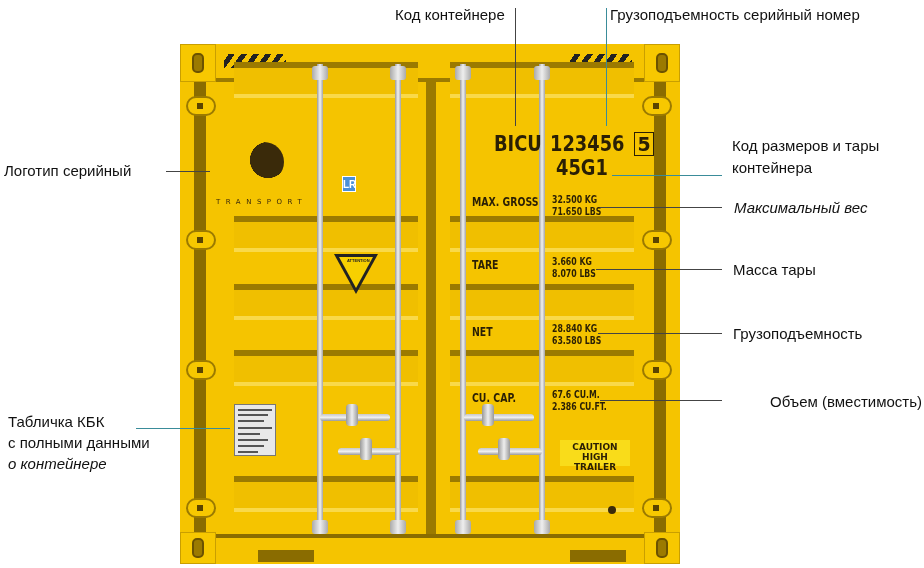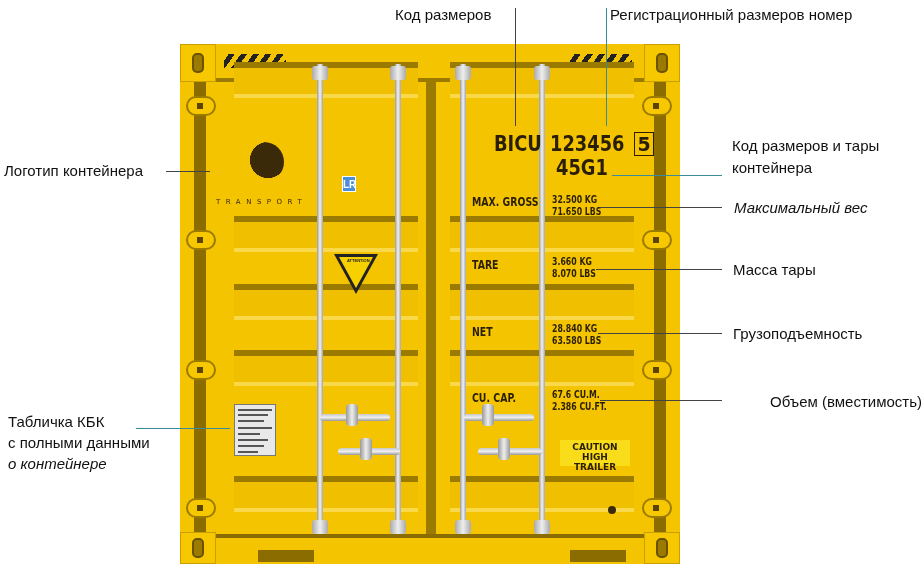--- a/index.html
+++ b/index.html
@@ -167,27 +167,27 @@
   <div class="marking value-sm" style="left:372px;top:345px;">67.6 CU.M.</div>
   <div class="marking value-sm" style="left:372px;top:357px;">2.386 CU.FT.</div>
 
   <div class="caution" style="left:380px;top:396px;width:70px;height:26px;">
     <div>CAUTION</div>
     <div>HIGH TRAILER</div>
   </div>
   <div class="mini-logo" style="left:428px;top:462px;"></div>
 </div>
 
-<div class="anno" style="left:395px;top:5px;">Код размеров</div>
+<div class="anno" style="left:395px;top:5px;">Код контейнере</div>
 <div class="line-v" style="left:515px;top:8px;height:118px;"></div>
 
-<div class="anno" style="left:610px;top:5px;">Регистрационный размеров номер</div>
+<div class="anno" style="left:610px;top:5px;">Грузоподъемность серийный номер</div>
 <div class="line-v line-teal" style="left:606px;top:8px;height:118px;"></div>
 
-<div class="anno" style="left:4px;top:161px;">Логотип контейнера</div>
+<div class="anno" style="left:4px;top:161px;">Логотип серийный</div>
 <div class="line-h" style="left:166px;top:171px;width:44px;"></div>
 
 <div class="anno" style="left:732px;top:136px;">Код размеров и тары</div>
 <div class="anno" style="left:732px;top:158px;">контейнера</div>
 <div class="line-h line-teal" style="left:612px;top:175px;width:110px;"></div>
 
 <div class="anno" style="left:734px;top:198px;font-style:italic;">Максимальный вес</div>
 <div class="line-h" style="left:600px;top:207px;width:122px;"></div>
 
 <div class="anno" style="left:733px;top:260px;text-align:center;">Масса тары</div>

